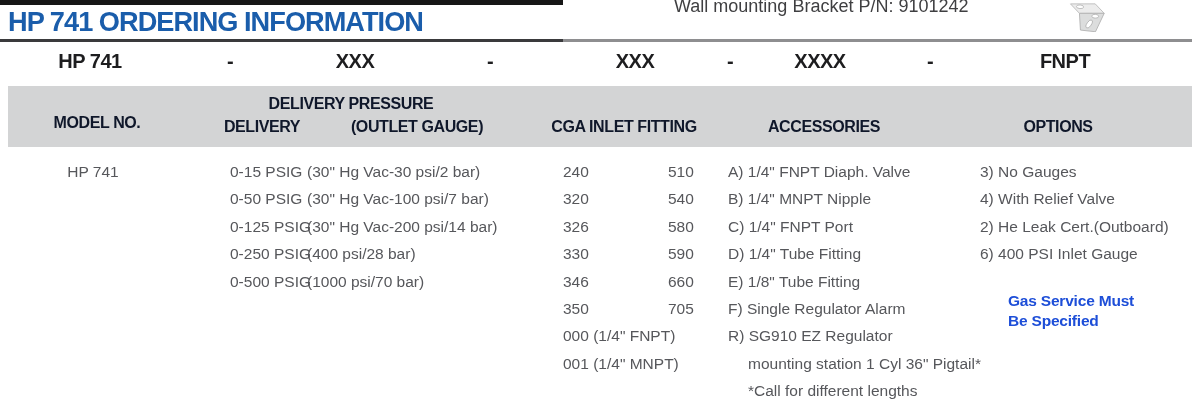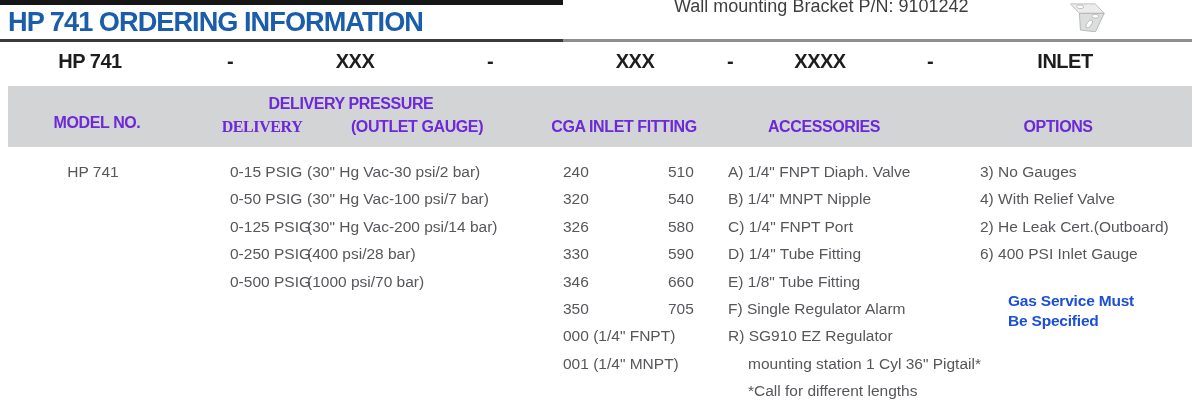--- a/index.html
+++ b/index.html
@@ -58,27 +58,27 @@
   .oc-d4    { left: 900px; width: 60px; }
   .oc-c4    { left: 1005px; width: 120px; }
 
   .header-band {
     position: absolute; left: 8px; top: 86px;
     width: 1184px; height: 61px;
     background: #d3d4d5;
   }
   .hdr {
     position: absolute;
-    font-size: 16px; font-weight: bold; color: #6d28d9;
+    font-size: 16px; font-weight: bold; color: #0f172a;
     letter-spacing: -0.4px; text-align: center;
     white-space: nowrap;
   }
   .hdr-group    { left: 215px; top: 9px;  width: 256px; }
   .hdr-model    { left: 19px;  top: 28px; width: 140px; }
-  .hdr-delivery { left: 184px; top: 32px; width: 140px; font-family: Liberation Serif, serif; }
+  .hdr-delivery { left: 184px; top: 32px; width: 140px; }
   .hdr-gauge    { left: 339px; top: 32px; width: 140px; }
   .hdr-cga      { left: 536px; top: 32px; width: 160px; }
   .hdr-acc      { left: 736px; top: 32px; width: 160px; }
   .hdr-opt      { left: 970px; top: 32px; width: 160px; }
 
   .body-col {
     position: absolute; top: 158px;
     font-size: 15.5px; color: #56575b;
     line-height: 27.4px;
     white-space: nowrap;
@@ -126,21 +126,21 @@
 
   <div>
     <span class="oc oc-model">HP 741</span>
     <span class="oc oc-d1">-</span>
     <span class="oc oc-c1">XXX</span>
     <span class="oc oc-d2">-</span>
     <span class="oc oc-c2">XXX</span>
     <span class="oc oc-d3">-</span>
     <span class="oc oc-c3">XXXX</span>
     <span class="oc oc-d4">-</span>
-    <span class="oc oc-c4">INLET</span>
+    <span class="oc oc-c4">FNPT</span>
   </div>
 
   <div class="header-band">
     <div class="hdr hdr-group">DELIVERY PRESSURE</div>
     <div class="hdr hdr-model">MODEL NO.</div>
     <div class="hdr hdr-delivery">DELIVERY</div>
     <div class="hdr hdr-gauge">(OUTLET GAUGE)</div>
     <div class="hdr hdr-cga">CGA INLET FITTING</div>
     <div class="hdr hdr-acc">ACCESSORIES</div>
     <div class="hdr hdr-opt">OPTIONS</div>

